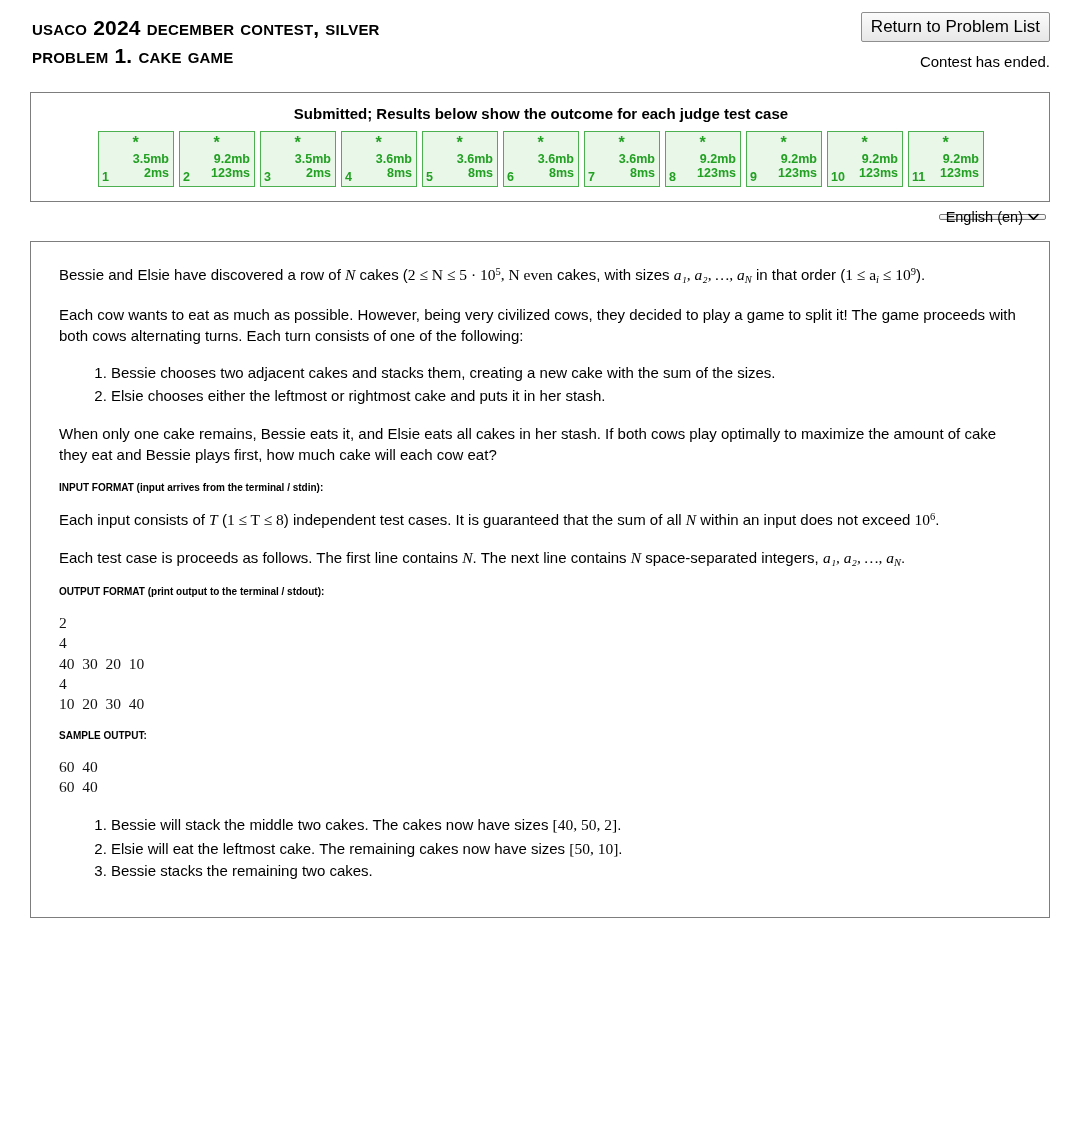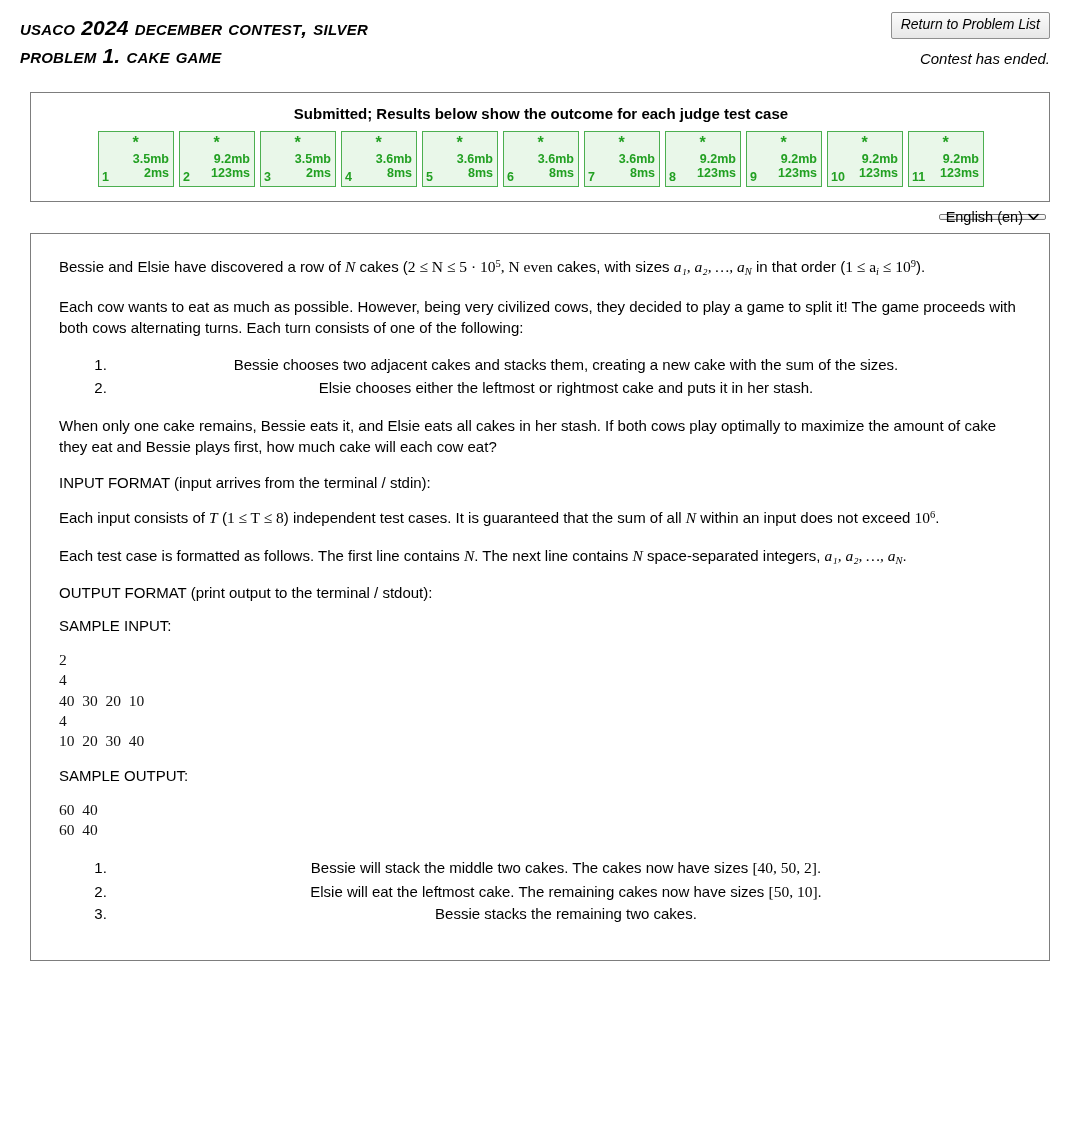--- a/index.html
+++ b/index.html
@@ -15,23 +15,22 @@
     font-size: 15px;
     width: 1080px;
     height: 1143px;
     overflow: hidden;
     position: relative;
   }
 
   
   .header-wrap {
     position: relative;
-    padding: 14px 32px 0 20px;
+    padding: 14px 32px 0 32px;
     height: 92px;
-    font-style: italic;
   }
   .title-block {
     font-family: "Liberation Sans", sans-serif;
     font-weight: bold;
     font-size: 21px;
     letter-spacing: 0.2px;
     line-height: 1.32;
     font-variant: small-caps;
     text-transform: lowercase;
     color: #000;
@@ -42,21 +41,21 @@
   .header-right {
     position: absolute;
     top: 12px;
     right: 30px;
     text-align: right;
     width: 300px;
   }
   .btn-problem-list {
     display: inline-block;
     font-family: "Liberation Sans", sans-serif;
-    font-size: 14px;
+    font-size: 17px;
     color: #000;
     padding: 3px 9px 4px 9px;
     border: 1px solid #8f8f8f;
     border-radius: 2px;
     background: linear-gradient(#fbfbfb, #e7e7e7);
     cursor: pointer;
     line-height: 1.25;
   }
   .contest-status {
     margin-top: 11px;
@@ -154,38 +153,38 @@
     position: absolute;
     right: 6px;
     top: 50%;
     transform: translateY(-50%);
     font-size: 11px;
     line-height: 1;
   }
 
   
   .panel-problem {
-    margin-top: 8px;
+    margin-top: 16px;
     padding: 22px 28px 18px 28px;
     position: relative;
   }
   .panel-problem p {
     margin: 0 0 16px 0;
     line-height: 1.42;
     font-size: 15px;
   }
   .panel-problem ol {
     margin: 0 0 16px 0;
     padding-left: 52px;
     line-height: 1.5;
   }
-  .panel-problem ol li { margin: 0; font-size: 15px; text-align: center; }
+  .panel-problem ol li { margin: 0; font-size: 15px; }
   .fmt-heading {
-    font-weight: normal;
-    font-size: 15px;
+    font-weight: bold;
+    font-size: 10px;
     margin: 0 0 16px 0;
   }
   .code-block {
     font-family: "Liberation Serif", serif;
     font-size: 15.5px;
     line-height: 1.30;
     white-space: pre;
     margin: 0 0 16px 0;
     color: #111;
   }
@@ -324,27 +323,26 @@
 
   <p>When only one cake remains, Bessie eats it, and Elsie eats all cakes in her stash. If both cows play optimally to maximize the amount of cake they eat and Bessie plays first, how much cake will each cow eat?</p>
 
   <div class="fmt-heading">INPUT FORMAT (input arrives from the terminal / stdin):</div>
 
   <p>
     <span>Each input consists of </span><span class="m">T</span><span> (</span><span class="mn">1 ≤ T ≤ 8</span><span>)</span><span> independent test cases. It is guaranteed that the sum of all </span><span class="m">N</span><span> within an input does not exceed </span><span class="mn"><span>10</span><sup>6</sup></span><span>.</span>
   </p>
 
   <p>
-    <span>Each test case is formatted as follows. The first line contains </span><span class="m">N</span><span>. The next line contains </span><span class="m">N</span><span> space-separated integers, </span><span class="m"><span>a₁, a₂, …, a</span><sub>N</sub></span><span>.</span>
+    <span>Each test case is proceeds as follows. The first line contains </span><span class="m">N</span><span>. The next line contains </span><span class="m">N</span><span> space-separated integers, </span><span class="m"><span>a₁, a₂, …, a</span><sub>N</sub></span><span>.</span>
   </p>
 
   <div class="fmt-heading">OUTPUT FORMAT (print output to the terminal / stdout):</div>
 
 
-  <div class="fmt-heading">SAMPLE INPUT:</div>
   <div class="code-block">2
 4
 40  30  20  10
 4
 10  20  30  40</div>
 
   <div class="fmt-heading">SAMPLE OUTPUT:</div>
   <div class="code-block">60  40
 60  40</div>
 

